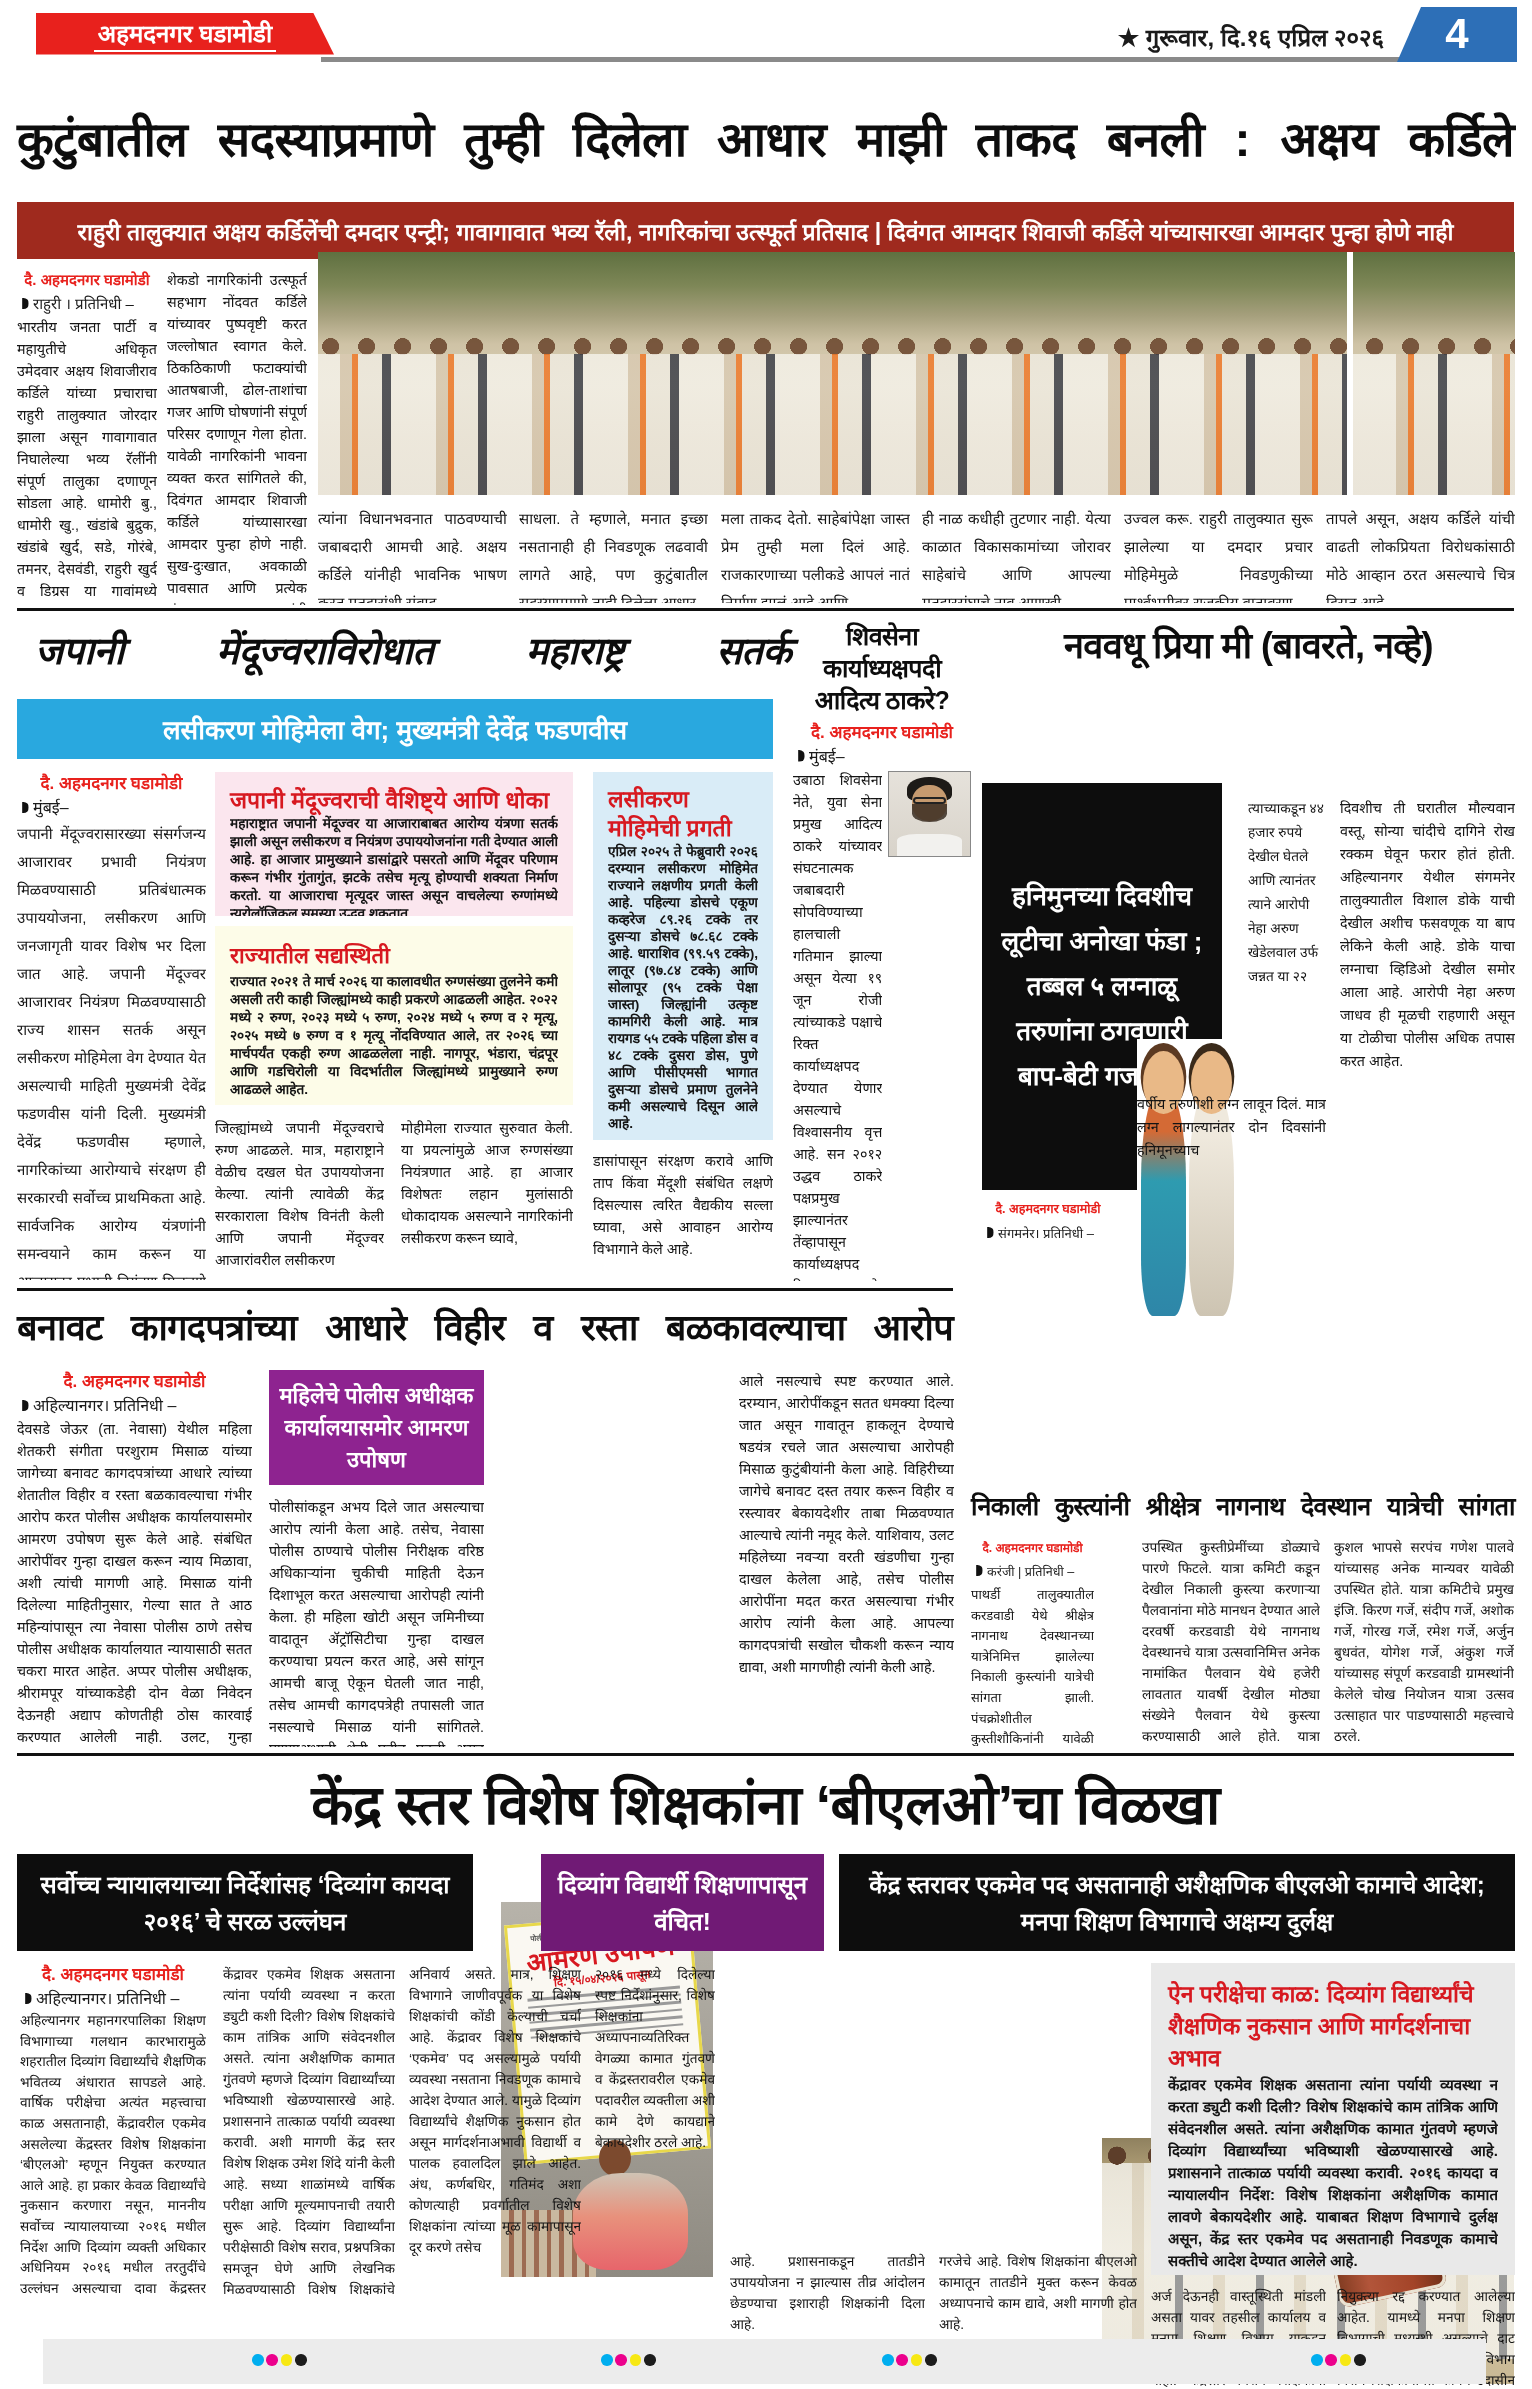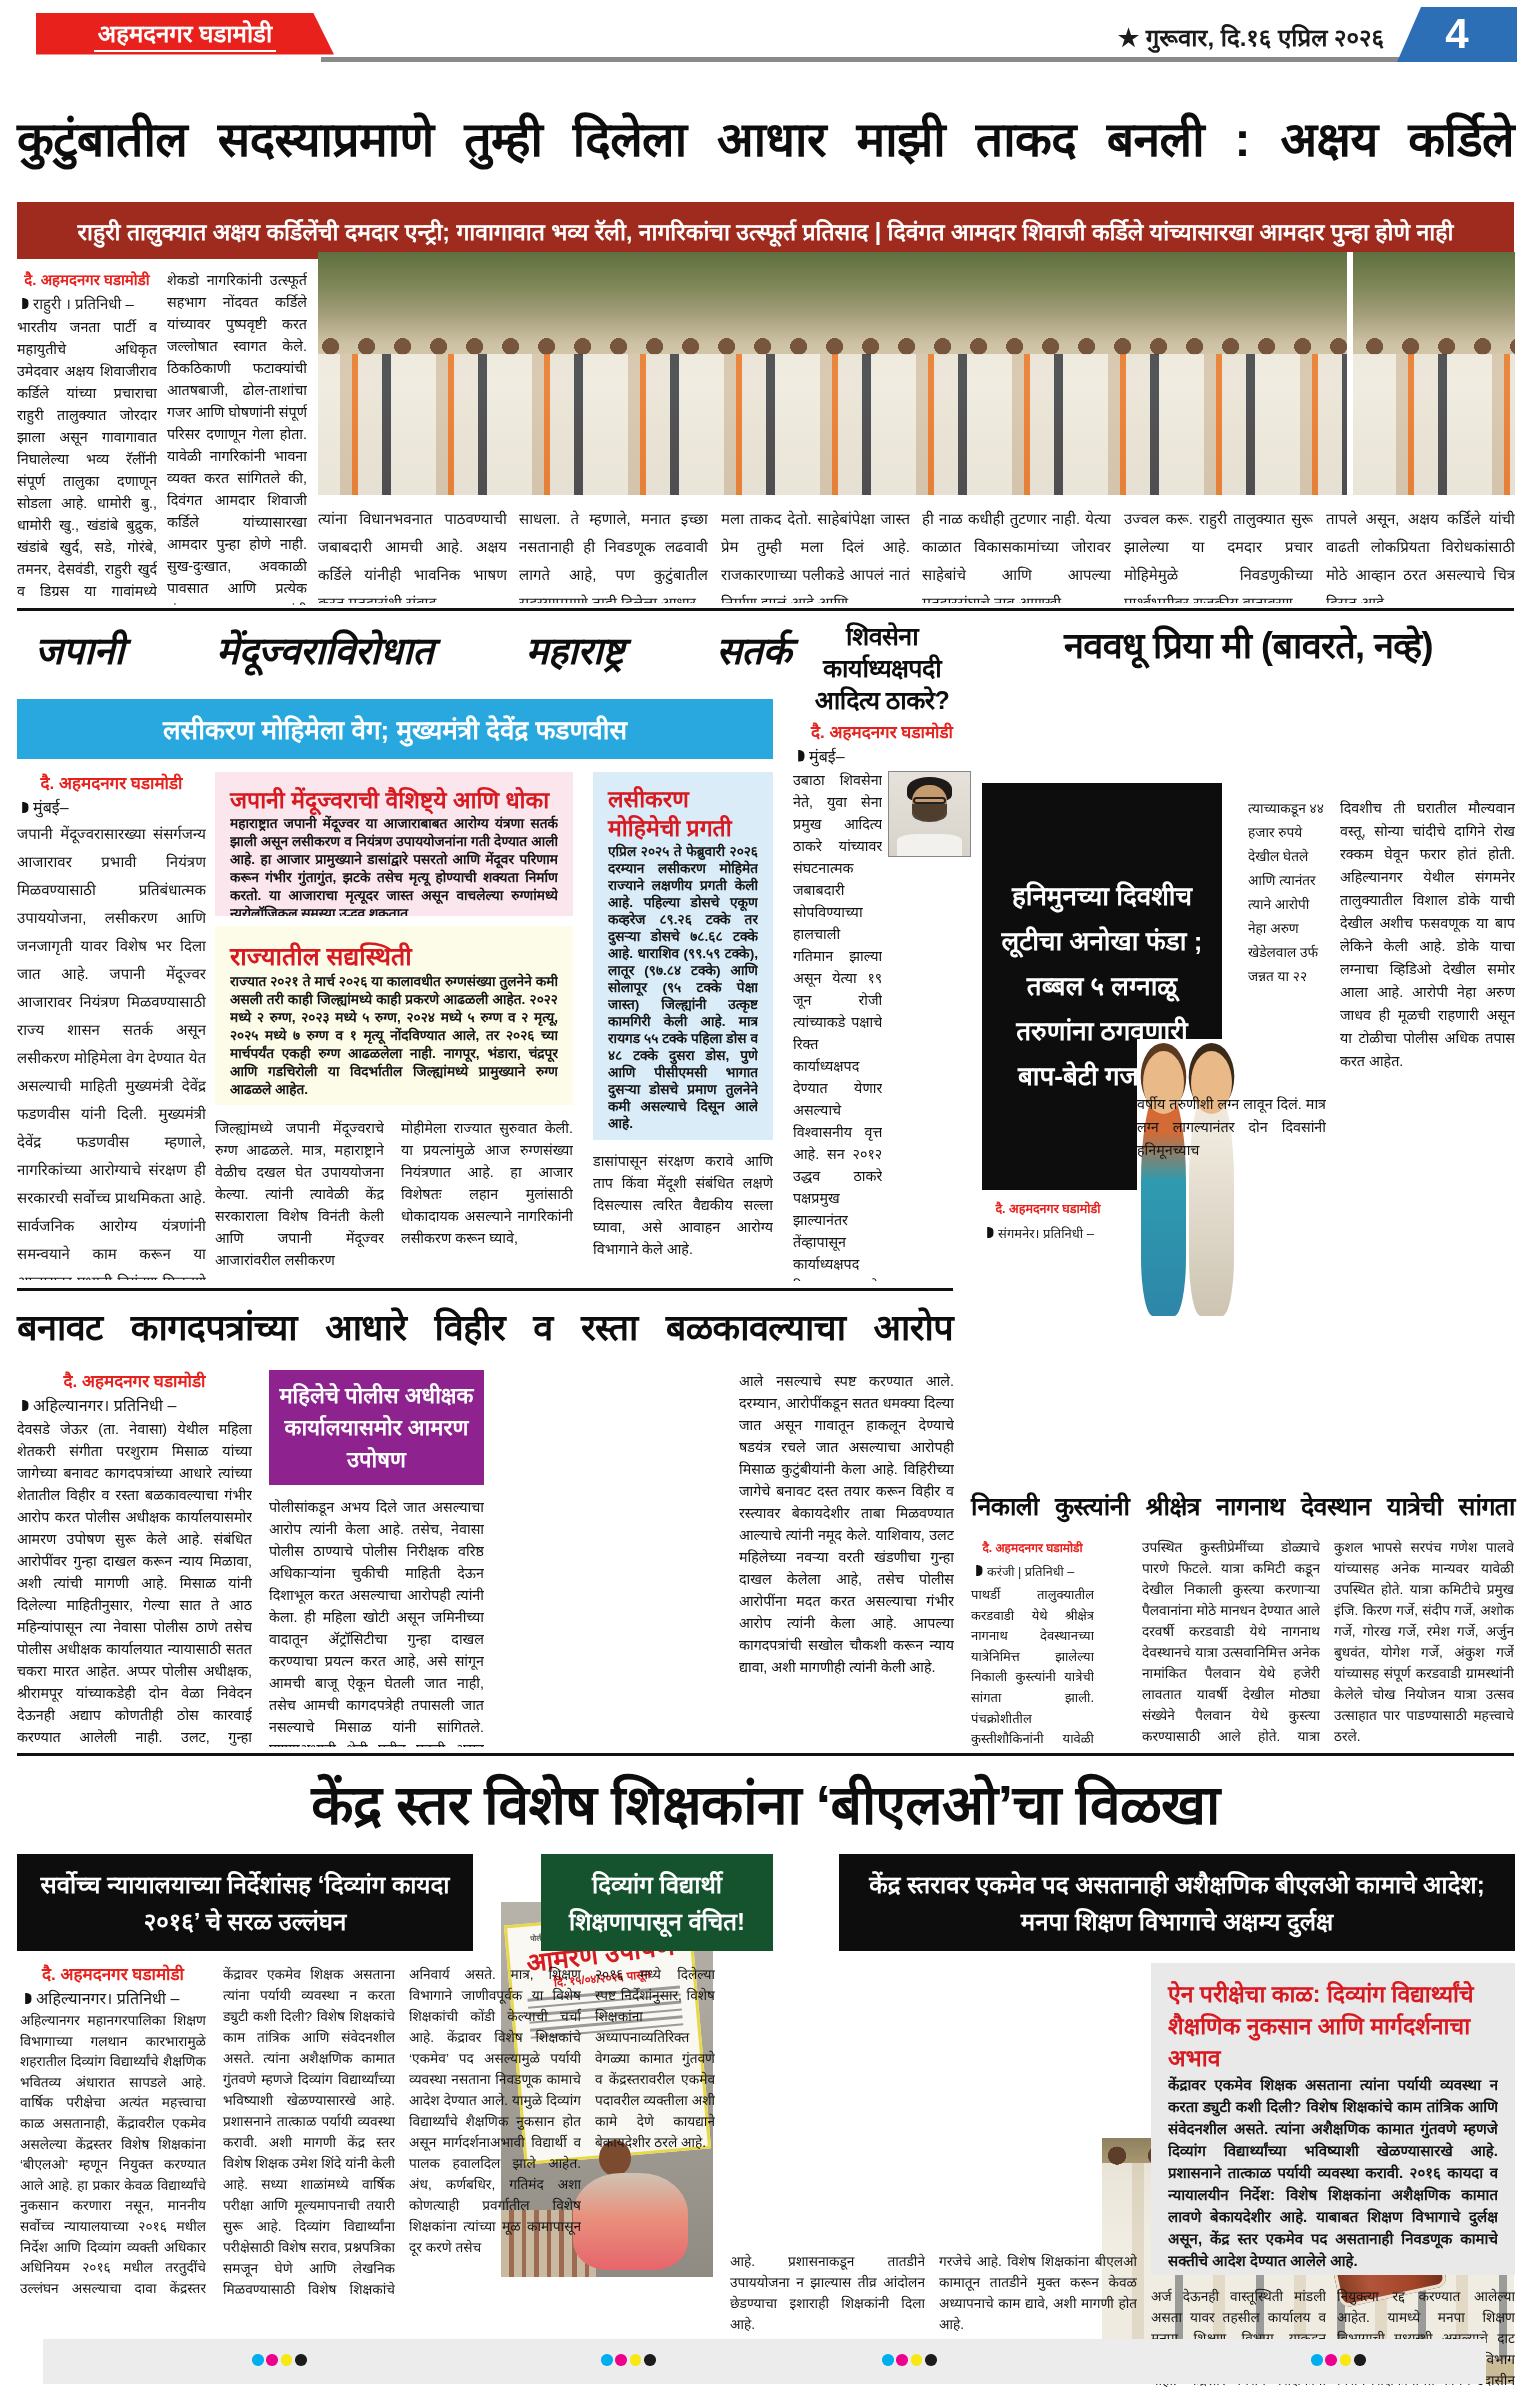--- a/index.html
+++ b/index.html
@@ -115,21 +115,21 @@
   <div class="brandline">दै. अहमदनगर घडामोडी</div>
   <div class="byline"><span class="bullet"></span><span>मुंबई–</span></div>
   <div class="bodytext">जपानी मेंदूज्वरासारख्या संसर्गजन्य आजारावर प्रभावी नियंत्रण मिळवण्यासाठी प्रतिबंधात्मक उपाययोजना, लसीकरण आणि जनजागृती यावर विशेष भर दिला जात आहे. जपानी मेंदूज्वर आजारावर नियंत्रण मिळवण्यासाठी राज्य शासन सतर्क असून लसीकरण मोहिमेला वेग देण्यात येत असल्याची माहिती मुख्यमंत्री देवेंद्र फडणवीस यांनी दिली. मुख्यमंत्री देवेंद्र फडणवीस म्हणाले, नागरिकांच्या आरोग्याचे संरक्षण ही सरकारची सर्वोच्च प्राथमिकता आहे. सार्वजनिक आरोग्य यंत्रणांनी समन्वयाने काम करून या आजारावर प्रभावी नियंत्रण मिळवणे आवश्यक आहे. २०१५-१६ दरम्यान देशातील इतर राज्यांत जपानी मेंदूज्वरावरील लसीकरण मोहीम सुरू झाली होती. याच दरम्यान विदर्भातील काही</div>
 </div>
 
 <div class="abs infobox" style="left:215px; top:772px; width:358px; height:144px; background:#fbe6ee;">
   <div class="boxtitle" style="font-size:23px; line-height:30px;">जपानी मेंदूज्वराची वैशिष्ट्ये आणि धोका</div>
   <div class="bodytext" style="font-size:13.7px; line-height:18px;">महाराष्ट्रात जपानी मेंदूज्वर या आजाराबाबत आरोग्य यंत्रणा सतर्क झाली असून लसीकरण व नियंत्रण उपाययोजनांना गती देण्यात आली आहे. हा आजार प्रामुख्याने डासांद्वारे पसरतो आणि मेंदूवर परिणाम करून गंभीर गुंतागुंत, झटके तसेच मृत्यू होण्याची शक्यता निर्माण करतो. या आजाराचा मृत्यूदर जास्त असून वाचलेल्या रुग्णांमध्ये न्यूरोलॉजिकल समस्या उद्भवू शकतात.</div>
 </div>
 <div class="abs infobox" style="left:215px; top:926px; width:358px; height:179px; background:#fdfce8;">
-  <div class="boxtitle" style="font-size:25px; line-height:34px;">राज्यातील सद्यस्थिती</div>
+  <div class="boxtitle" style="font-size:22px; line-height:34px;">राज्यातील सद्यस्थिती</div>
   <div class="bodytext" style="font-size:13.7px; line-height:18px;">राज्यात २०२१ ते मार्च २०२६ या कालावधीत रुग्णसंख्या तुलनेने कमी असली तरी काही जिल्ह्यांमध्ये काही प्रकरणे आढळली आहेत. २०२२ मध्ये २ रुग्ण, २०२३ मध्ये ५ रुग्ण, २०२४ मध्ये ५ रुग्ण व २ मृत्यू, २०२५ मध्ये ७ रुग्ण व १ मृत्यू नोंदविण्यात आले, तर २०२६ च्या मार्चपर्यंत एकही रुग्ण आढळलेला नाही. नागपूर, भंडारा, चंद्रपूर आणि गडचिरोली या विदर्भातील जिल्ह्यांमध्ये प्रामुख्याने रुग्ण आढळले आहेत.</div>
 </div>
 <div class="abs bodytext" style="left:215px; top:1117px; width:169px; height:164px; font-size:14.3px; line-height:22px;">जिल्ह्यांमध्ये जपानी मेंदूज्वराचे रुग्ण आढळले. मात्र, महाराष्ट्राने वेळीच दखल घेत उपाययोजना केल्या. त्यांनी त्यावेळी केंद्र सरकाराला विशेष विनंती केली आणि जपानी मेंदूज्वर आजारांवरील लसीकरण</div>
 <div class="abs bodytext" style="left:401px; top:1117px; width:172px; height:164px; font-size:14.3px; line-height:22px;">मोहीमेला राज्यात सुरुवात केली. या प्रयत्नांमुळे आज रुग्णसंख्या नियंत्रणात आहे. हा आजार विशेषतः लहान मुलांसाठी धोकादायक असल्याने नागरिकांनी लसीकरण करून घ्यावे,</div>
 
 <div class="abs infobox" style="left:593px; top:772px; width:180px; height:368px; background:#d9ecf7;">
   <div class="boxtitle" style="font-size:23px; line-height:29px;">लसीकरण मोहिमेची प्रगती</div>
   <div class="bodytext" style="font-size:13.7px; line-height:17px;">एप्रिल २०२५ ते फेब्रुवारी २०२६ दरम्यान लसीकरण मोहिमेत राज्याने लक्षणीय प्रगती केली आहे. पहिल्या डोसचे एकूण कव्हरेज ८९.२६ टक्के तर दुसऱ्या डोसचे ७८.६८ टक्के आहे. धाराशिव (९९.५९ टक्के), लातूर (९७.८४ टक्के) आणि सोलापूर (९५ टक्के पेक्षा जास्त) जिल्ह्यांनी उत्कृष्ट कामगिरी केली आहे. मात्र रायगड ५५ टक्के पहिला डोस व ४८ टक्के दुसरा डोस, पुणे आणि पीसीएमसी भागात दुसऱ्या डोसचे प्रमाण तुलनेने कमी असल्याचे दिसून आले आहे.</div>
 </div>
 <div class="abs bodytext" style="left:593px; top:1150px; width:180px; height:131px; font-size:14.3px; line-height:22px;">डासांपासून संरक्षण करावे आणि ताप किंवा मेंदूशी संबंधित लक्षणे दिसल्यास त्वरित वैद्यकीय सल्ला घ्यावा, असे आवाहन आरोग्य विभागाने केले आहे.</div>
@@ -221,21 +221,21 @@
 </div>
 <div class="abs bodytext" style="left:1142px; top:1537px; width:178px; height:209px; font-size:13.7px; line-height:21px;">उपस्थित कुस्तीप्रेमींच्या डोळ्याचे पारणे फिटले. यात्रा कमिटी कडून देखील निकाली कुस्त्या करणाऱ्या पैलवानांना मोठे मानधन देण्यात आले दरवर्षी करडवाडी येथे नागनाथ देवस्थानचे यात्रा उत्सवानिमित्त अनेक नामांकित पैलवान येथे हजेरी लावतात यावर्षी देखील मोठ्या संख्येने पैलवान येथे कुस्त्या करण्यासाठी आले होते. यात्रा उत्सवानिमित्त युवा नेते</div>
 <div class="abs bodytext" style="left:1334px; top:1537px; width:180px; height:209px; font-size:13.7px; line-height:21px;">कुशल भापसे सरपंच गणेश पालवे यांच्यासह अनेक मान्यवर यावेळी उपस्थित होते. यात्रा कमिटीचे प्रमुख इंजि. किरण गर्जे, संदीप गर्जे, अशोक गर्जे, गोरख गर्जे, रमेश गर्जे, अर्जुन बुधवंत, योगेश गर्जे, अंकुश गर्जे यांच्यासह संपूर्ण करडवाडी ग्रामस्थांनी केलेले चोख नियोजन यात्रा उत्सव उत्साहात पार पाडण्यासाठी महत्त्वाचे ठरले.</div>
 
 <div class="abs rule" style="left:17px; top:1753px; width:1497px; height:2.9px;"></div>
 <div class="abs headline centerline" style="left:17px; top:1765px; width:1497px; font-size:55px; line-height:80px; text-align:center;">केंद्र स्तर विशेष शिक्षकांना ‘बीएलओ’चा विळखा</div>
 
 <div class="abs kicker" style="left:17px; top:1854px; width:456px; height:97px; background:#0d0d0d; padding:5.7px 17px;">
   <span style="font-size:24px; line-height:37px;">सर्वोच्च न्यायालयाच्या निर्देशांसह ‘दिव्यांग कायदा २०१६’ चे सरळ उल्लंघन</span>
 </div>
-<div class="abs kicker" style="left:541px; top:1854px; width:232px; height:97px; background:#14532d; padding:5.7px 11.5px;">
+<div class="abs kicker" style="left:541px; top:1854px; width:283px; height:97px; background:#701a75; padding:5.7px 11.5px;">
   <span style="font-size:24px; line-height:37px;">दिव्यांग विद्यार्थी शिक्षणापासून वंचित!</span>
 </div>
 <div class="abs kicker" style="left:839px; top:1854px; width:676px; height:97px; background:#0d0d0d; padding:5.7px 17px;">
   <span style="font-size:24px; line-height:37px;">केंद्र स्तरावर एकमेव पद असतानाही अशैक्षणिक बीएलओ कामाचे आदेश; मनपा शिक्षण विभागाचे अक्षम्य दुर्लक्ष</span>
 </div>
 
 <div class="abs" style="left:20px; top:1963px; width:186px; height:335px; overflow:hidden;">
   <div class="brandline">दै. अहमदनगर घडामोडी</div>
   <div class="byline"><span class="bullet"></span><span>अहिल्यानगर। प्रतिनिधी –</span></div>
   <div class="bodytext" style="font-size:13.7px; line-height:20.6px;">अहिल्यानगर महानगरपालिका शिक्षण विभागाच्या गलथान कारभारामुळे शहरातील दिव्यांग विद्यार्थ्यांचे शैक्षणिक भवितव्य अंधारात सापडले आहे. वार्षिक परीक्षेचा अत्यंत महत्त्वाचा काळ असतानाही, केंद्रावरील एकमेव असलेल्या केंद्रस्तर विशेष शिक्षकांना ‘बीएलओ’ म्हणून नियुक्त करण्यात आले आहे. हा प्रकार केवळ विद्यार्थ्यांचे नुकसान करणारा नसून, माननीय सर्वोच्च न्यायालयाच्या २०१६ मधील निर्देश आणि दिव्यांग व्यक्ती अधिकार अधिनियम २०१६ मधील तरतुदींचे उल्लंघन असल्याचा दावा केंद्रस्तर विशेष शिक्षकांनी केला आहे.</div>

